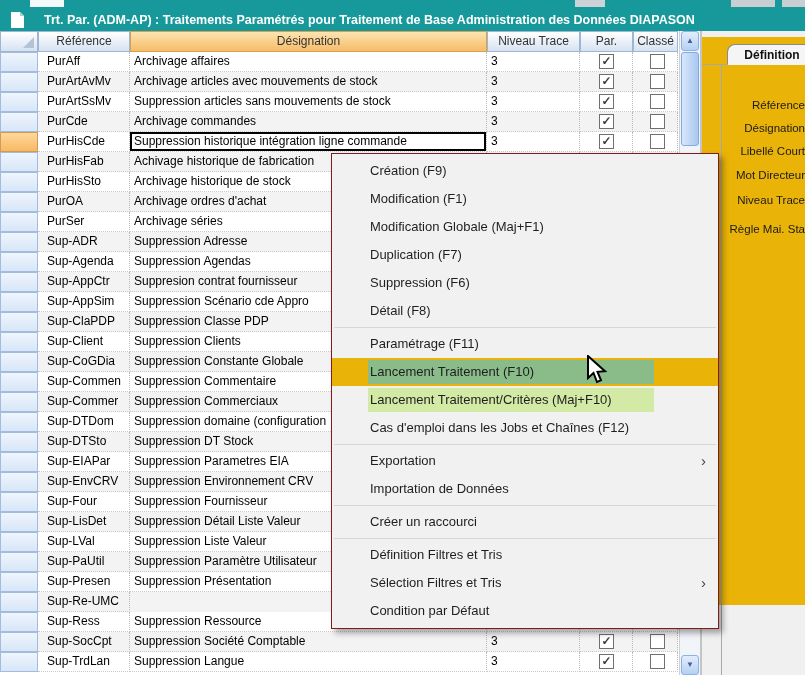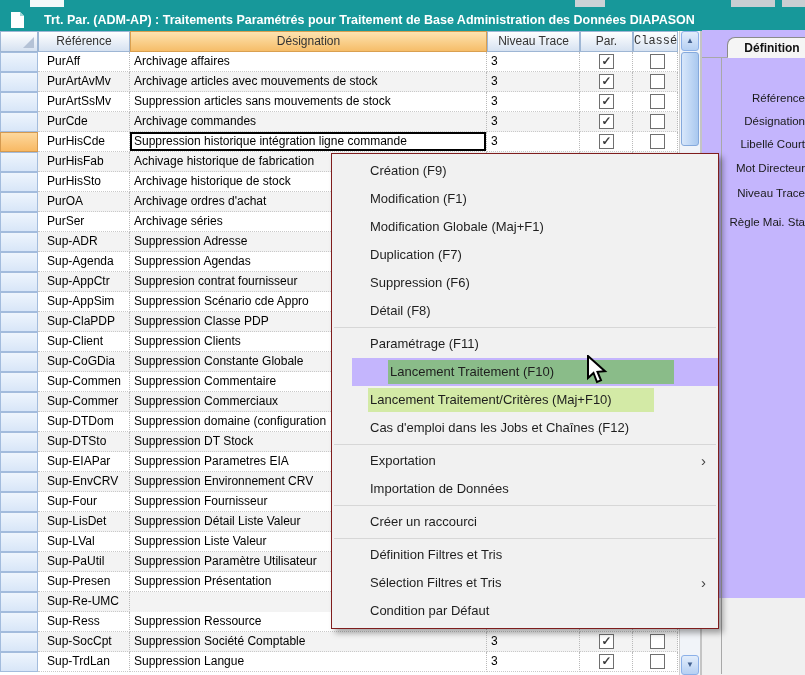--- a/index.html
+++ b/index.html
@@ -50,36 +50,36 @@
            border-left:1px solid #d0d0d0;}
   .vbtn{position:absolute;left:1px;width:18px;height:20px;border:1px solid #8cb0e8;border-radius:3px;
         background:linear-gradient(#e3edfb,#b6d0f3);box-sizing:border-box;
         text-align:center;font-size:8px;line-height:18px;color:#44618f;}
   .vbtn.up{top:0;} .vbtn.down{bottom:0;}
   .vthumb{position:absolute;left:1px;top:21px;width:18px;height:94px;border:1px solid #85a9dc;
           border-radius:3px;background:linear-gradient(90deg,#d8e7fb,#a9c8ef);box-sizing:border-box;}
   .splitline{position:absolute;left:700px;top:31px;width:2px;height:644px;background:#c4c4c4;}
 
   
-  .panel{position:absolute;left:702px;top:30px;width:103px;height:568px;background:#c4b5fd;}
+  .panel{position:absolute;left:702px;top:37px;width:103px;height:568px;background:#eab308;}
   .tab{position:absolute;left:25px;top:7px;width:90px;height:21px;box-sizing:border-box;
        background:#f5f5f5;border:1px solid #8a8a8a;border-bottom:none;border-radius:8px 0 0 0;
        font-size:12px;font-weight:bold;color:#111;text-align:center;line-height:20px;}
   .panel-vline{position:absolute;left:19px;top:27px;width:1px;height:617px;background:#a8a8a8;}
   .panel-hline{position:absolute;left:0;top:27px;width:26px;height:1px;background:#a8a8a8;}
   .flabel{position:absolute;left:0;width:103px;text-align:right;font-size:11.5px;color:#1a1a1a;
           white-space:nowrap;}
 
   
   .cmenu{position:absolute;left:331px;top:153px;width:388px;box-sizing:border-box;
          background:#f1f1f1;border:1px solid #7f1d1d;padding:3px 0;
          box-shadow:4px 4px 6px rgba(0,0,0,0.35);}
   .mi{position:relative;height:28px;line-height:28px;font-size:13px;color:#1e1e1e;
       padding-left:38px;white-space:nowrap;}
-  .mi.hover{background:#c4b5fd;margin-left:20px;}
+  .mi.hover{background:#eab308;}
   .mi .hl{position:absolute;left:36px;width:286px;top:2px;bottom:2px;}
   .mi .hl.green{background:#8abc89;}
   .mi .hl.lightgreen{background:#d3eaa6;}
   .mi .lbl{position:relative;z-index:1;}
   .mi .sub{position:absolute;right:12px;top:0;font-size:15px;color:#444;}
   .msep{height:1px;background:#d7d7d7;margin:2px 2px;}
 
   .cursor{position:absolute;left:585px;top:355px;z-index:50;}
 </style>
 </head>
@@ -106,21 +106,21 @@
 
   <div class="grid">
     <div class="grid-header">
       <div class="hcell" style="left:0;width:38px;">
         <span class="corner-tri"></span>
       </div>
       <div class="hcell" style="left:38px;width:92px;">Référence</div>
       <div class="hcell orange" style="left:130px;width:357px;">Désignation</div>
       <div class="hcell" style="left:487px;width:93px;">Niveau Trace</div>
       <div class="hcell" style="left:580px;width:53px;">Par.</div>
-      <div class="hcell" style="left:633px;width:45px;font-family:Liberation Mono, monospace;">Classé</div>
+      <div class="hcell" style="left:633px;width:45px;">Classé</div>
     </div>
     <div class="grid-body" id="grid-body">
         <div class="grow" style="top: 0px;">
           <div class="cell cell-sel"></div>
           <div class="cell cell-des">Archivage affaires</div>
           <div class="cell cell-ref">PurAff</div>
           <div class="cell cell-trc">3</div>
           <div class="cell cell-par">
             <span class="chk">✓</span>
           </div>

